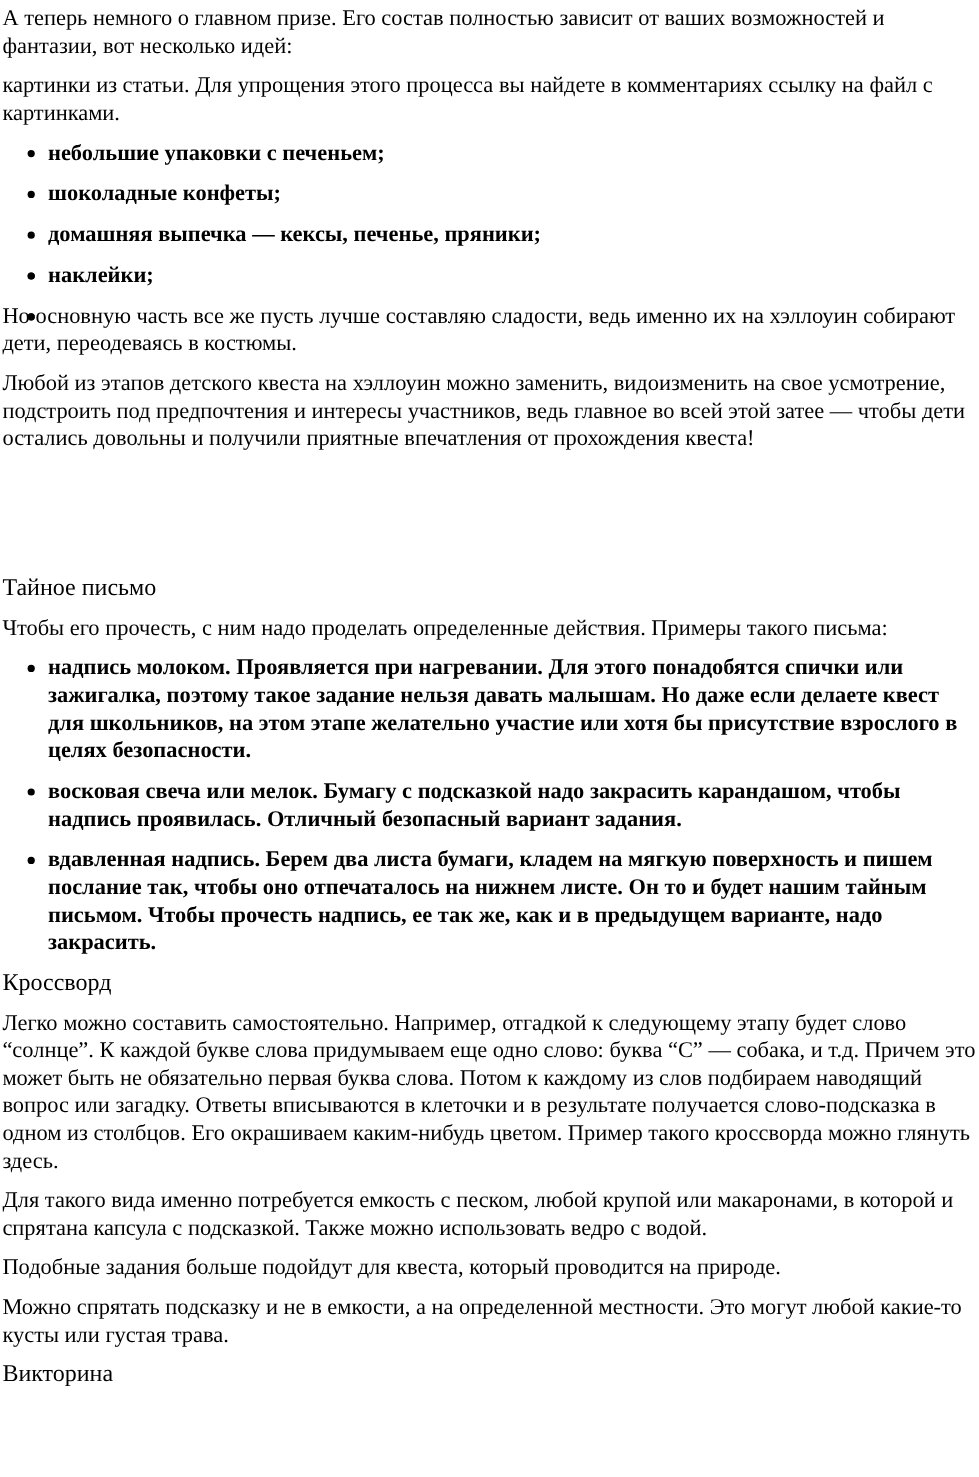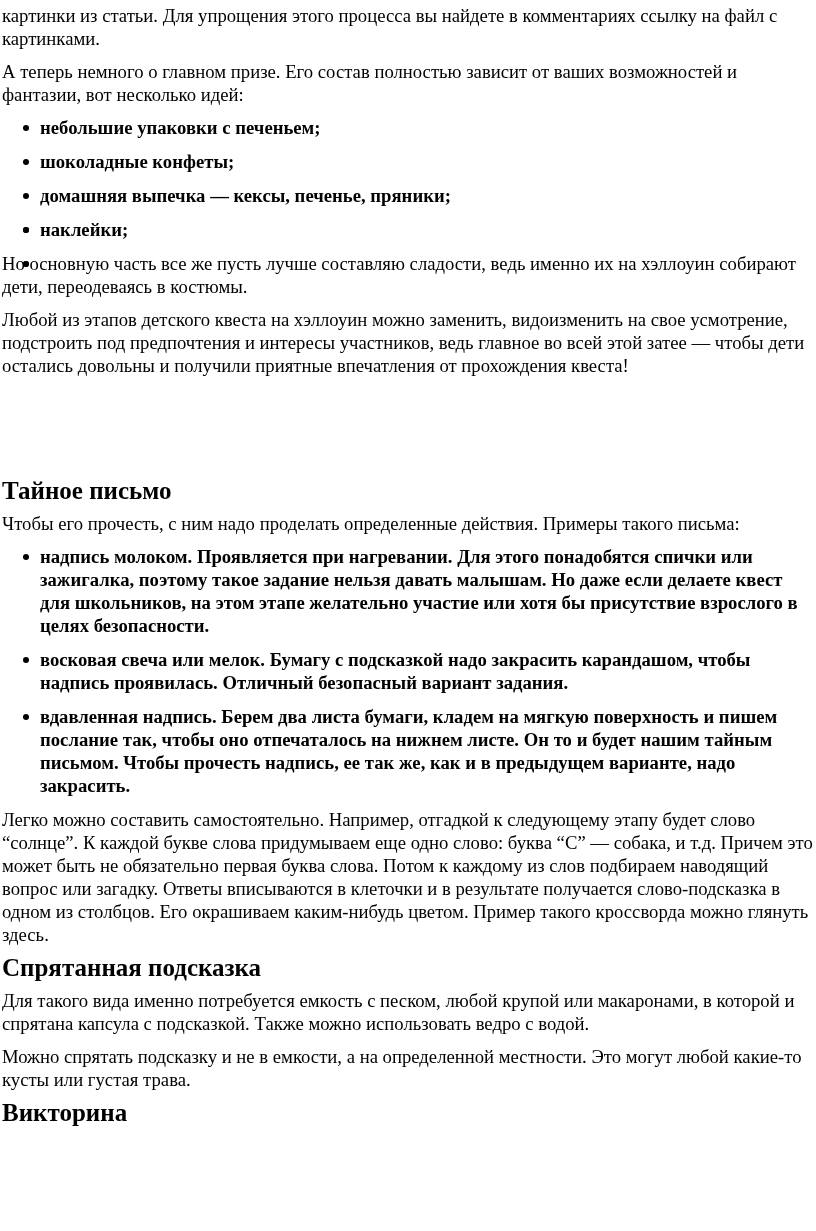--- a/index.html
+++ b/index.html
@@ -19,22 +19,22 @@
   }
   .doc {
     padding: 4px 2px 0 2px;
     width: 812px;
   }
   .para {
     margin: 0 0 10px 0;
     text-align: left;
   }
   .heading {
-    font-size: 25px;
-    font-weight: bold;
+    font-size: 20px;
+    font-weight: normal;
     margin: 0 0 10px 0;
   }
   ul.doc-list {
     list-style: none;
     margin: 0;
     padding: 0;
     font-weight: bold;
   }
   ul.doc-list li {
     position: relative;
@@ -52,23 +52,23 @@
   }
   .section-gap {
     height: 92px;
   }
 </style>
 </head>
 <body>
 
 <div class="doc">
 
+  <p class="para">А теперь немного о главном призе. Его состав полностью зависит от ваших возможностей и фантазии, вот несколько идей:</p>
+
   <p class="para">картинки из статьи. Для упрощения этого процесса вы найдете в комментариях ссылку на файл с картинками.</p>
-
-  <p class="para">А теперь немного о главном призе. Его состав полностью зависит от ваших возможностей и фантазии, вот несколько идей:</p>
 
   <ul class="doc-list">
     <li><span class="bullet"></span><span>небольшие упаковки с печеньем;</span></li>
     <li><span class="bullet"></span><span>шоколадные конфеты;</span></li>
     <li><span class="bullet"></span><span>домашняя выпечка — кексы, печенье, пряники;</span></li>
     <li><span class="bullet"></span></li>
     <li><span class="bullet"></span><span>наклейки;</span></li>
     <li><span class="bullet"></span></li>
     <li><span class="bullet"></span></li>
   </ul>
@@ -82,25 +82,26 @@
   <h2 class="heading">Тайное письмо</h2>
 
   <p class="para">Чтобы его прочесть, с ним надо проделать определенные действия. Примеры такого письма:</p>
 
   <ul class="doc-list">
     <li><span class="bullet"></span><span>надпись молоком. Проявляется при нагревании. Для этого понадобятся спички или зажигалка, поэтому такое задание нельзя давать малышам. Но даже если делаете квест для школьников, на этом этапе желательно участие или хотя бы присутствие взрослого в целях безопасности.</span></li>
     <li><span class="bullet"></span><span>восковая свеча или мелок. Бумагу с подсказкой надо закрасить карандашом, чтобы надпись проявилась. Отличный безопасный вариант задания.</span></li>
     <li><span class="bullet"></span><span>вдавленная надпись. Берем два листа бумаги, кладем на мягкую поверхность и пишем послание так, чтобы оно отпечаталось на нижнем листе. Он то и будет нашим тайным письмом. Чтобы прочесть надпись, ее так же, как и в предыдущем варианте, надо закрасить.</span></li>
   </ul>
 
+  <h2 class="heading">Кроссворд</h2>
 
   <p class="para">Легко можно составить самостоятельно. Например, отгадкой к следующему этапу будет слово “солнце”. К каждой букве слова придумываем еще одно слово: буква “С” — собака, и т.д. Причем это может быть не обязательно первая буква слова. Потом к каждому из слов подбираем наводящий вопрос или загадку. Ответы вписываются в клеточки и в результате получается слово-подсказка в одном из столбцов. Его окрашиваем каким-нибудь цветом. Пример такого кроссворда можно глянуть здесь.</p>
 
-  <h2 class="heading">Спрятанная подсказка</h2>
 
   <p class="para">Для такого вида именно потребуется емкость с песком, любой крупой или макаронами, в которой и спрятана капсула с подсказкой. Также можно использовать ведро с водой.</p>
 
+  <p class="para">Подобные задания больше подойдут для квеста, который проводится на природе.</p>
 
   <p class="para">Можно спрятать подсказку и не в емкости, а на определенной местности. Это могут любой какие-то кусты или густая трава.</p>
 
   <h2 class="heading">Викторина</h2>
 
 </div>
 
 </body></html>

